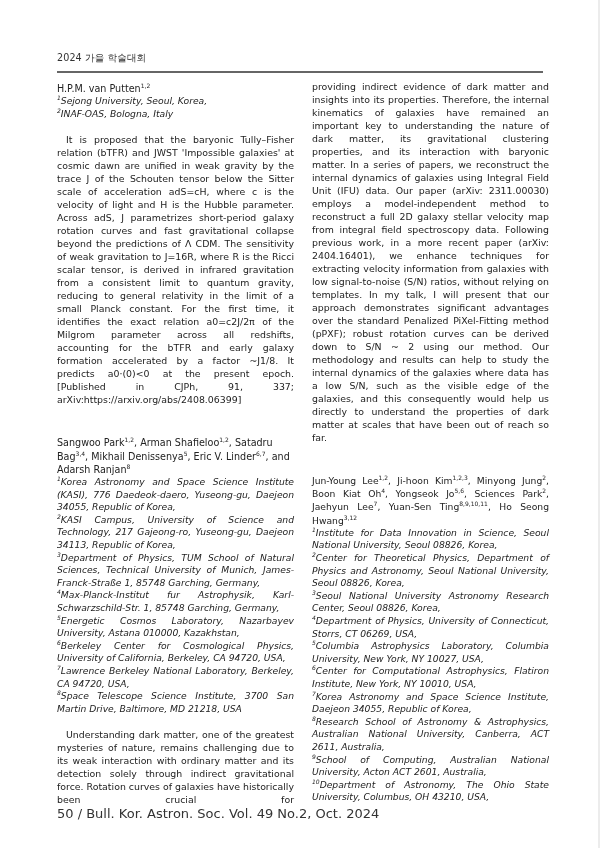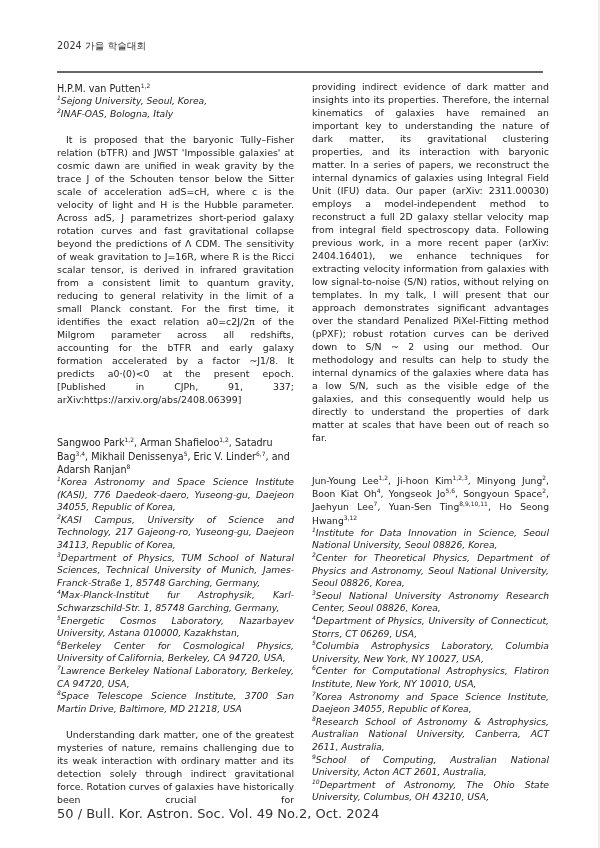--- a/index.html
+++ b/index.html
@@ -4,23 +4,23 @@
 <style>
   html, body { margin: 0; padding: 0; background: #ffffff; }
   body {
     width: 600px; height: 848px; position: relative; overflow: hidden;
     font-family: "DejaVu Sans", "Liberation Sans", sans-serif;
     color: #222222;
     border-right: 2px solid #ececec;
     box-sizing: border-box;
   }
   .running-head {
-    position: absolute; left: 57px; top: 40px; width: 486px;
+    position: absolute; left: 57px; top: 52px; width: 486px;
     font-size: 9.6px; color: #333;
-    border-bottom: 2px solid #666666; padding-bottom: 18px;
+    border-bottom: 2px solid #666666; padding-bottom: 6px;
     letter-spacing: 0.1px;
   }
   .col {
     position: absolute; top: 82px; width: 237px;
     font-size: 9.4px; line-height: 13.0px;
   }
   .col.left { left: 57px; }
   .col.right { left: 312px; top: 80px; }
   .col p { margin: 0; text-align: justify; }
   .indent { text-indent: 9px; }
@@ -70,21 +70,21 @@
   </div>
   <div class="gap-s"></div>
   <p class="indent" style="text-align-last: justify;">Understanding dark matter, one of the greatest mysteries of nature, remains challenging due to its weak interaction with ordinary matter and its detection solely through indirect gravitational force. Rotation curves of galaxies have historically been crucial for</p>
 </div>
 
 <div class="col right">
   <p>providing indirect evidence of dark matter and insights into its properties. Therefore, the internal kinematics of galaxies have remained an important key to understanding the nature of dark matter, its gravitational clustering properties, and its interaction with baryonic matter. In a series of papers, we reconstruct the internal dynamics of galaxies using Integral Field Unit (IFU) data. Our paper (arXiv: 2311.00030) employs a model-independent method to reconstruct a full 2D galaxy stellar velocity map from integral field spectroscopy data. Following previous work, in a more recent paper (arXiv: 2404.16401), we enhance techniques for extracting velocity information from galaxies with low signal-to-noise (S/N) ratios, without relying on templates. In my talk, I will present that our approach demonstrates significant advantages over the standard Penalized PiXel-Fitting method (pPXF); robust rotation curves can be derived down to S/N ~ 2 using our method. Our methodology and results can help to study the internal dynamics of the galaxies where data has a low S/N, such as the visible edge of the galaxies, and this consequently would help us directly to understand the properties of dark matter at scales that have been out of reach so far.</p>
   <div class="gap-m"></div>
   <div class="gap-m"></div>
   <p class="authors" style="font-size:9.2px; text-align:justify !important;">
-    <span>Jun-Young Lee</span><sup>1,2</sup>, <span>Ji-hoon Kim</span><sup>1,2,3</sup>, <span>Minyong Jung</span><sup>2</sup>, <span>Boon Kiat Oh</span><sup>4</sup>, <span>Yongseok Jo</span><sup>5,6</sup>, <span>Songyoun Space</span><sup>2</sup>, <span>Jaehyun Lee</span><sup>7</sup>, <span>Yuan-Sen Ting</span><sup>8,9,10,11</sup>, <span>Ho Seong Hwang</span><sup>3,12</sup>
+    <span>Jun-Young Lee</span><sup>1,2</sup>, <span>Ji-hoon Kim</span><sup>1,2,3</sup>, <span>Minyong Jung</span><sup>2</sup>, <span>Boon Kiat Oh</span><sup>4</sup>, <span>Yongseok Jo</span><sup>5,6</sup>, <span>Sciences Park</span><sup>2</sup>, <span>Jaehyun Lee</span><sup>7</sup>, <span>Yuan-Sen Ting</span><sup>8,9,10,11</sup>, <span>Ho Seong Hwang</span><sup>3,12</sup>
   </p>
   <div class="aff">
     <span class="aff-line"><sup>1</sup><span>Institute for Data Innovation in Science, Seoul National University, Seoul 08826, Korea,</span></span>
     <span class="aff-line"><sup>2</sup><span>Center for Theoretical Physics, Department of Physics and Astronomy, Seoul National University, Seoul 08826, Korea,</span></span>
     <span class="aff-line"><sup>3</sup><span>Seoul National University Astronomy Research Center, Seoul 08826, Korea,</span></span>
     <span class="aff-line"><sup>4</sup><span>Department of Physics, University of Connecticut, Storrs, CT 06269, USA,</span></span>
     <span class="aff-line"><sup>5</sup><span>Columbia Astrophysics Laboratory, Columbia University, New York, NY 10027, USA,</span></span>
     <span class="aff-line"><sup>6</sup><span>Center for Computational Astrophysics, Flatiron Institute, New York, NY 10010, USA,</span></span>
     <span class="aff-line"><sup>7</sup><span>Korea Astronomy and Space Science Institute, Daejeon 34055, Republic of Korea,</span></span>
     <span class="aff-line"><sup>8</sup><span>Research School of Astronomy &amp; Astrophysics, Australian National University, Canberra, ACT 2611, Australia,</span></span>

